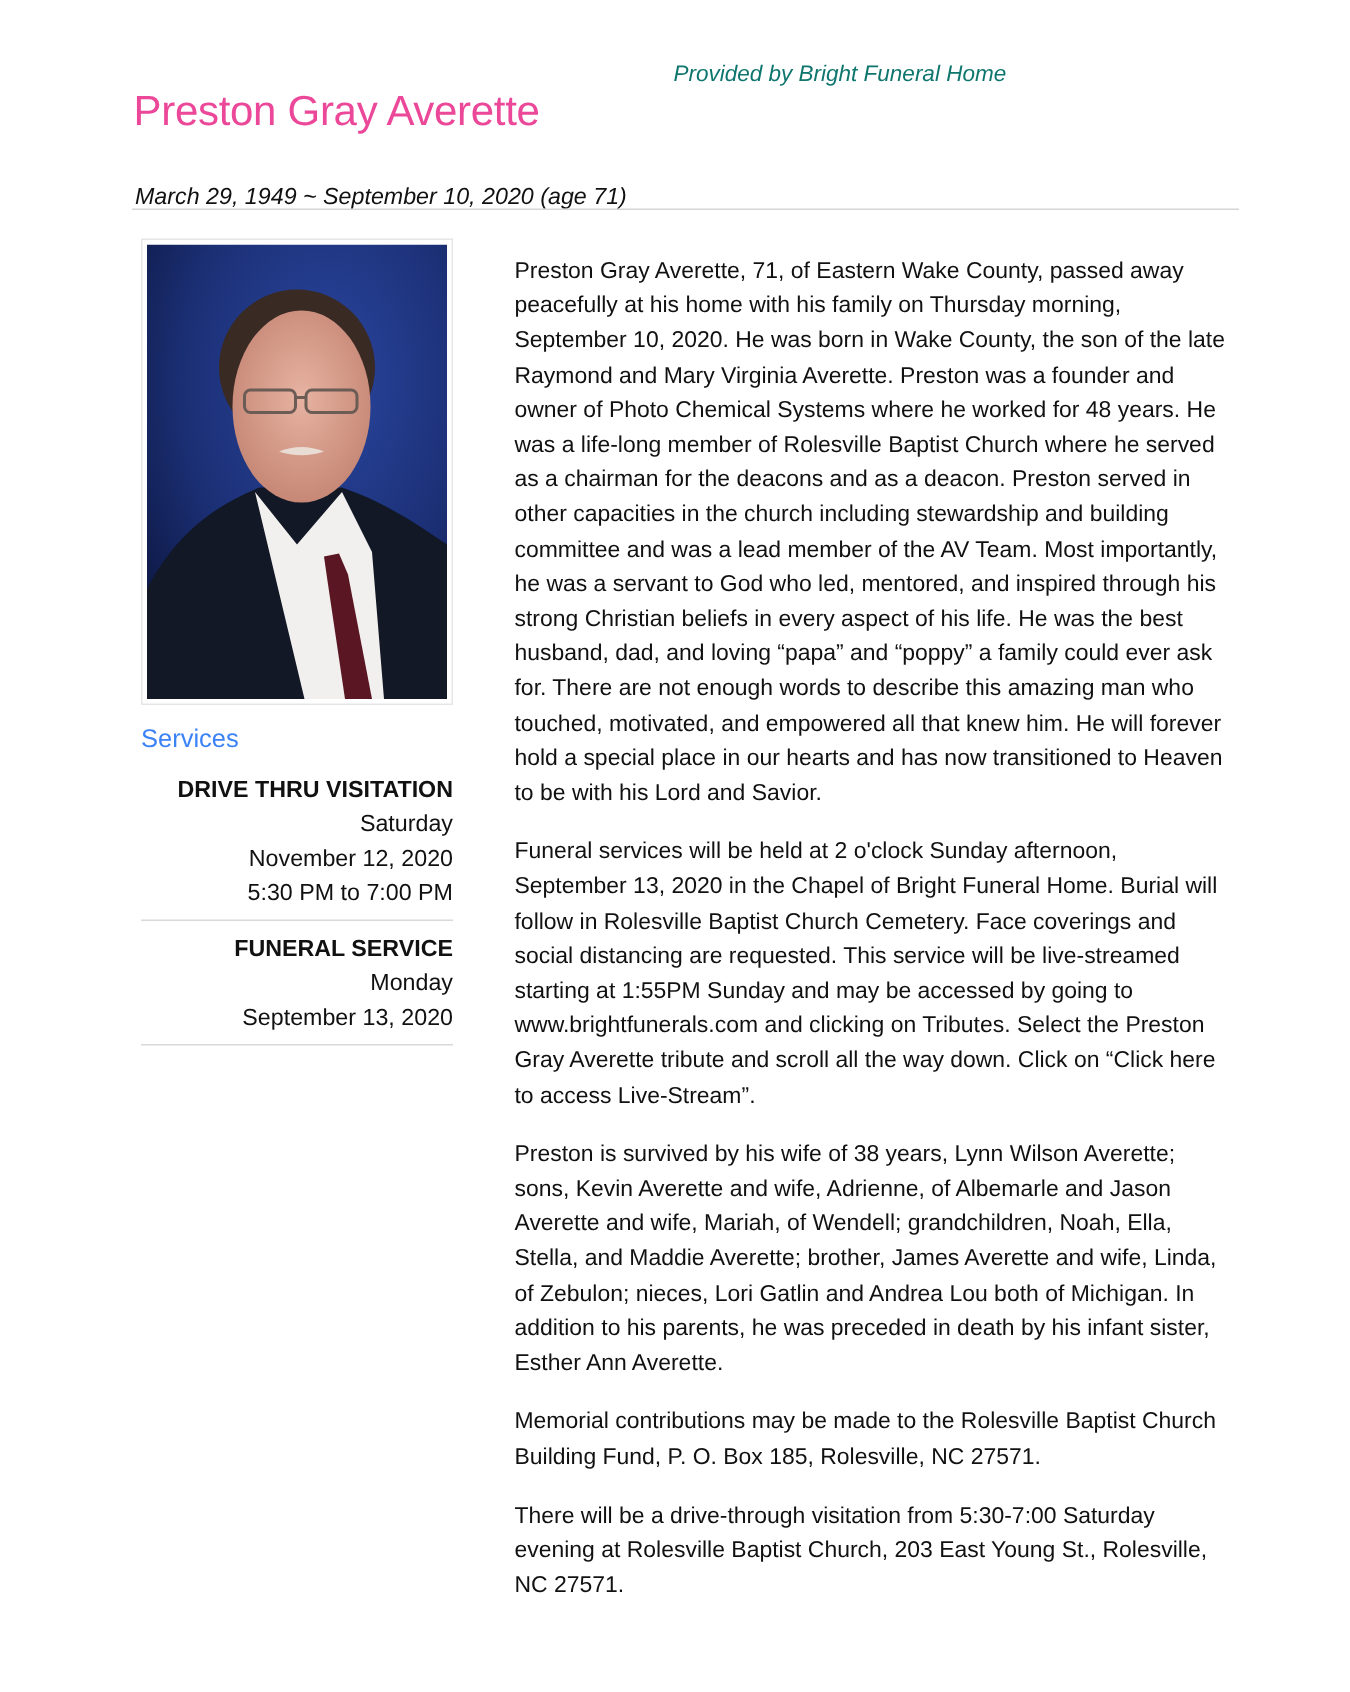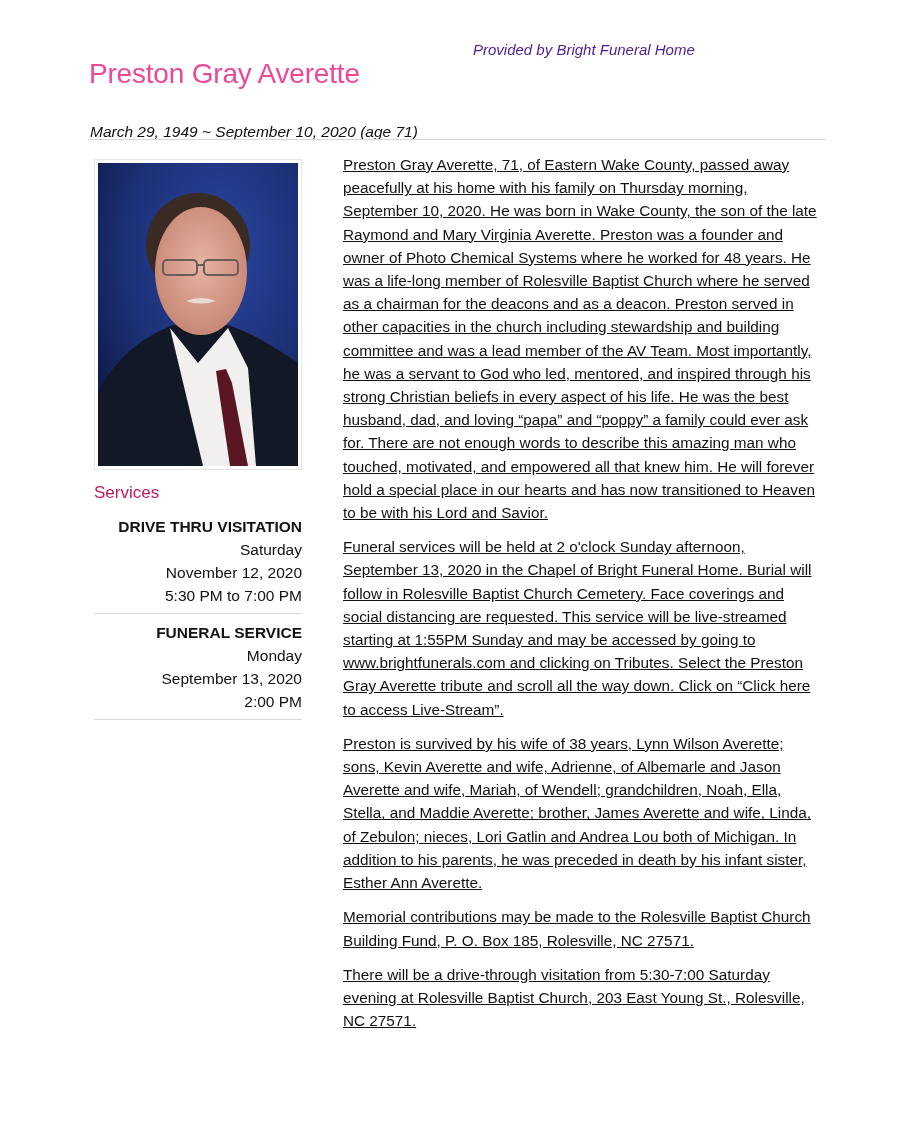--- a/index.html
+++ b/index.html
@@ -1,22 +1,22 @@
 <!DOCTYPE html>
 <html><head>
   <meta charset="utf-8">
   <style>
     html, body { margin: 0; padding: 0; background: #ffffff; }
     body {
       width: 900px; height: 1128px; position: relative; overflow: hidden;
       font-family: "Liberation Sans", sans-serif; color: #111111;
     }
     .provided {
-      position: absolute; left: 473px; top: 41px;
-      font-size: 15px; font-style: italic; color: #4c1d95;
+      position: absolute; left: 449px; top: 41px;
+      font-size: 15px; font-style: italic; color: #0f766e;
     }
     .title {
       position: absolute; left: 89px; top: 58px;
       font-size: 28px; font-weight: normal; margin: 0; color: #ec4899;
       letter-spacing: -0.2px;
     }
     .dates {
       position: absolute; left: 90px; top: 107px;
       font-size: 15.5px; font-style: italic; color: #111; margin-top: 16px;
     }
@@ -26,35 +26,35 @@
     }
     .photo-frame {
       position: absolute; left: 94px; top: 159px; width: 208px; height: 311px;
       border: 1px solid #e6e6e6; box-sizing: border-box; padding: 3px;
       background: #fff;
     }
     .photo {
       width: 100%; height: 100%; display: block;
     }
     .services-h {
-      position: absolute; left: 94px; top: 483px; font-size: 17px; color: #be185d; text-align: center;
+      position: absolute; left: 94px; top: 483px; font-size: 17px; color: #3b82f6; text-align: center;
     }
     .svc {
       position: absolute; left: 94px; width: 208px;
       font-size: 15.5px; line-height: 23px; color: #111; text-align: right;
     }
     .svc .svc-name { font-weight: bold; font-size: 15.5px; }
     .svc .rule { border-top: 1px solid #d9d9d9; margin-top: 6px; }
     .svc1 { top: 515px; }
     .svc2 { top: 621px; }
     .bio {
       position: absolute; left: 343px; top: 153px; width: 480px;
       font-size: 15.3px; line-height: 23.2px; color: #111;
     }
-    .bio p { margin: 0 0 11px 0; text-decoration: underline; }
+    .bio p { margin: 16px 0 11px 0; }
   </style>
 </head>
 <body>
 
 <div class="provided">Provided by Bright Funeral Home</div>
 <h1 class="title">Preston Gray Averette</h1>
 <div class="dates">March 29, 1949 ~ September 10, 2020 (age 71)</div>
 <div class="hr-top"></div>
 
 <div class="photo-frame">
@@ -90,21 +90,20 @@
   <div>Saturday</div>
   <div>November 12, 2020</div>
   <div>5:30 PM to 7:00 PM</div>
   <div class="rule"></div>
 </div>
 
 <div class="svc svc2">
   <div class="svc-name">FUNERAL SERVICE</div>
   <div>Monday</div>
   <div>September 13, 2020</div>
-  <div>2:00 PM</div>
   <div class="rule"></div>
 </div>
 
 <div class="bio">
   <p>Preston Gray Averette, 71, of Eastern Wake County, passed away peacefully at his home with his family on Thursday morning, September 10, 2020. He was born in Wake County, the son of the late Raymond and Mary Virginia Averette. Preston was a founder and owner of Photo Chemical Systems where he worked for 48 years. He was a life-long member of Rolesville Baptist Church where he served as a chairman for the deacons and as a deacon. Preston served in other capacities in the church including stewardship and building committee and was a lead member of the AV Team. Most importantly, he was a servant to God who led, mentored, and inspired through his strong Christian beliefs in every aspect of his life. He was the best husband, dad, and loving “papa” and “poppy” a family could ever ask for. There are not enough words to describe this amazing man who touched, motivated, and empowered all that knew him. He will forever hold a special place in our hearts and has now transitioned to Heaven to be with his Lord and Savior.</p>
   <p>Funeral services will be held at 2 o'clock Sunday afternoon, September 13, 2020 in the Chapel of Bright Funeral Home. Burial will follow in Rolesville Baptist Church Cemetery. Face coverings and social distancing are requested. This service will be live-streamed starting at 1:55PM Sunday and may be accessed by going to www.brightfunerals.com and clicking on Tributes. Select the Preston Gray Averette tribute and scroll all the way down. Click on “Click here to access Live-Stream”.</p>
   <p> Preston is survived by his wife of 38 years, Lynn Wilson Averette; sons, Kevin Averette and wife, Adrienne, of Albemarle and Jason Averette and wife, Mariah, of Wendell; grandchildren, Noah, Ella, Stella, and Maddie Averette; brother, James Averette and wife, Linda, of Zebulon; nieces, Lori Gatlin and Andrea Lou both of Michigan. In addition to his parents, he was preceded in death by his infant sister, Esther Ann Averette.</p>
   <p>Memorial contributions may be made to the Rolesville Baptist Church Building Fund, P. O. Box 185, Rolesville, NC 27571.</p>
   <p>There will be a drive-through visitation from 5:30-7:00 Saturday evening at Rolesville Baptist Church, 203 East Young St., Rolesville, NC 27571.</p>
 </div>

